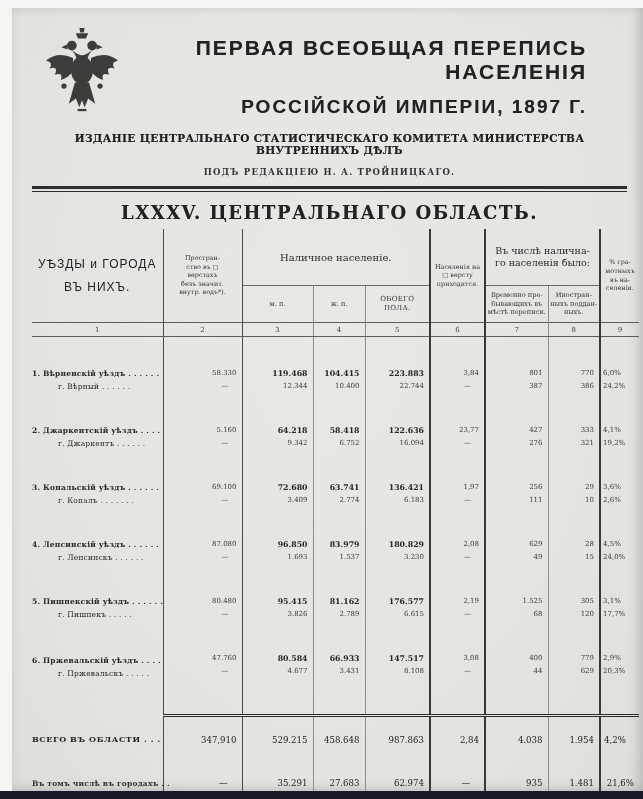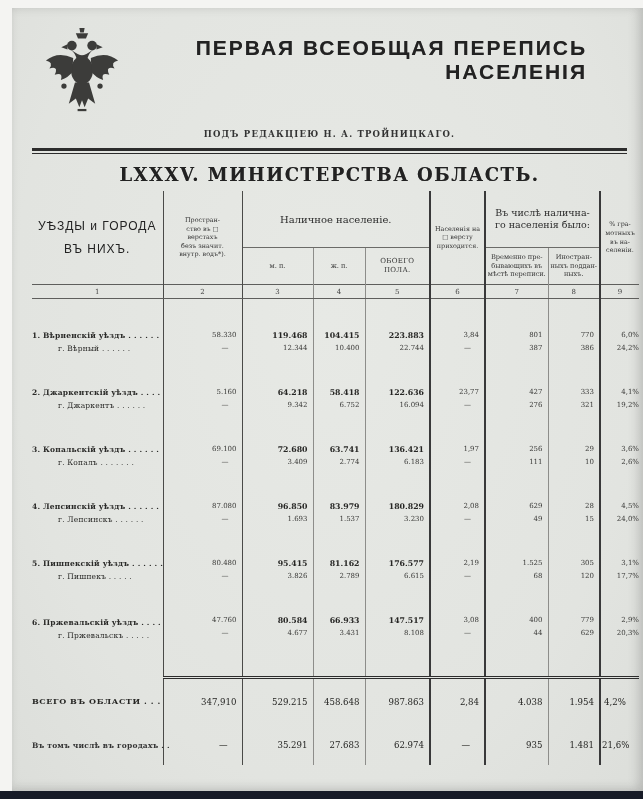--- a/index.html
+++ b/index.html
@@ -84,21 +84,21 @@
 
   
   tbody tr.group td{vertical-align:bottom;height:52px;padding-bottom:5px;}
   tbody tr.group.first td{height:56px;}
   tbody tr.group.last td{padding-bottom:36px;}
   .lbl{font-size:7.5px;font-weight:bold;letter-spacing:.2px;line-height:13px;color:#2a2a28;white-space:nowrap;overflow:hidden;}
   .lbl.city{padding-left:26px;font-weight:normal;}
   .num{font-size:7px;text-align:right;padding-right:5px;line-height:13px;color:#3a3a38;white-space:nowrap;}
   .num.b{font-size:7.8px;font-weight:bold;color:#262624;}
   .num.dash{padding-right:13px;}
-  .pct{text-align:right;padding-left:10px;padding-right:0;}
+  .pct{text-align:left;padding-left:2px;padding-right:0;}
 
   
   tr.total td{vertical-align:middle;}
   tr.total1 td{height:46px;border-top:3px double #2c2c2c;}
   tr.total1 td.nl{border-top:none;}
   tr.total2 td{height:40px;}
   .tlabel{font-size:8px;font-weight:bold;letter-spacing:.6px;text-align:right;padding-right:20px;color:#262624;white-space:nowrap;}
   .tlabel2{font-size:7.5px;font-weight:bold;letter-spacing:.2px;text-align:left;color:#333;white-space:nowrap;}
   .tnum{font-size:8.6px;font-weight:normal;text-align:right;padding-right:5px;color:#242422;white-space:nowrap;}
   .tnum.dash{padding-right:14px;}
@@ -125,27 +125,29 @@
             <path d="M60 36 Q78 28 91 39 Q82 41 87 48 Q76 45 81 55 Q71 52 74 61 Q65 58 61 52 z"></path>
             <path d="M42 64 L35 88 L43 82 L47 92 L50 84 L53 92 L57 82 L65 88 L58 64 z"></path>
             <circle cx="29.5" cy="68" r="3"></circle>
             <circle cx="70.5" cy="68" r="3"></circle>
             <rect x="45" y="94" width="10" height="2.5"></rect>
           </g>
         </svg>
       </div>
       <div class="titles">
         <div class="title1">ПЕРВАЯ ВСЕОБЩАЯ ПЕРЕПИСЬ НАСЕЛЕНІЯ</div>
+        <div class="title2">РОССІЙСКОЙ ИМПЕРІИ, 1897 Г.</div>
       </div>
     </div>
 
+    <div class="pubrow">ИЗДАНІЕ ЦЕНТРАЛЬНАГО СТАТИСТИЧЕСКАГО КОМИТЕТА МИНИСТЕРСТВА ВНУТРЕННИХЪ ДѢЛЪ</div>
     <div class="editorrow">ПОДЪ РЕДАКЦІЕЮ Н. А. ТРОЙНИЦКАГО.</div>
     <div class="double-rule"></div>
 
-    <div class="section-title">LXXXV. МИНИСТЕРСТВА ОБЛАСТЬ.</div>
+    <div class="section-title">LXXXV. ЦЕНТРАЛЬНАГО ОБЛАСТЬ.</div>
 
     <table class="census">
       <colgroup>
         <col style="width:131px">
           <col style="width:79px">
           <col style="width:71px">
         <col style="width:52px">
           <col style="width:65px">
           <col style="width:55px">
         <col style="width:63px">
@@ -481,21 +483,21 @@
           <td class="vr-heavy">
               <div class="tnum dash">—</div>
             </td>
           <td class="vr-thin">
               <div class="tnum">935</div>
             </td>
           <td class="vr-heavy">
               <div class="tnum">1.481</div>
             </td>
           <td>
-              <div class="tnum pct" style="text-align:left;padding-left:1px">21,6%</div>
+              <div class="tnum pct" style="text-align:right;padding-left:1px">21,6%</div>
             </td>
         </tr>
 
       </tbody>
     </table>
 
   </div>
 </div>
 <div class="bottom-band"></div>
 

